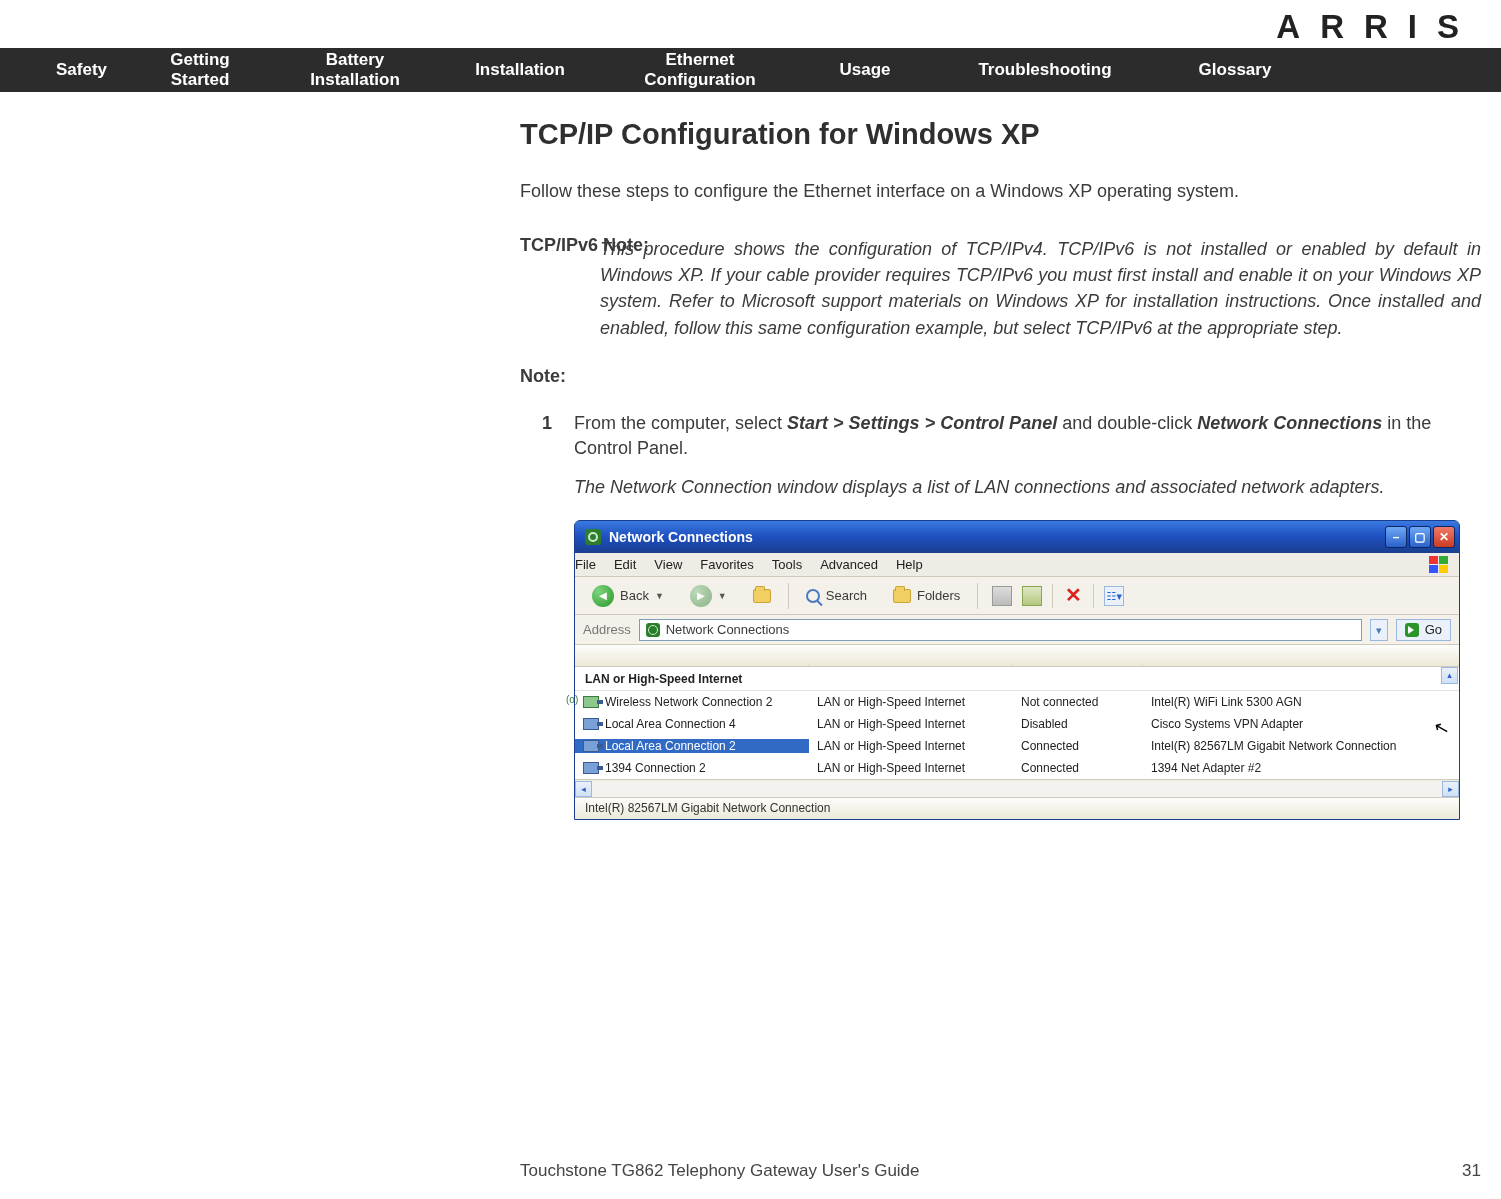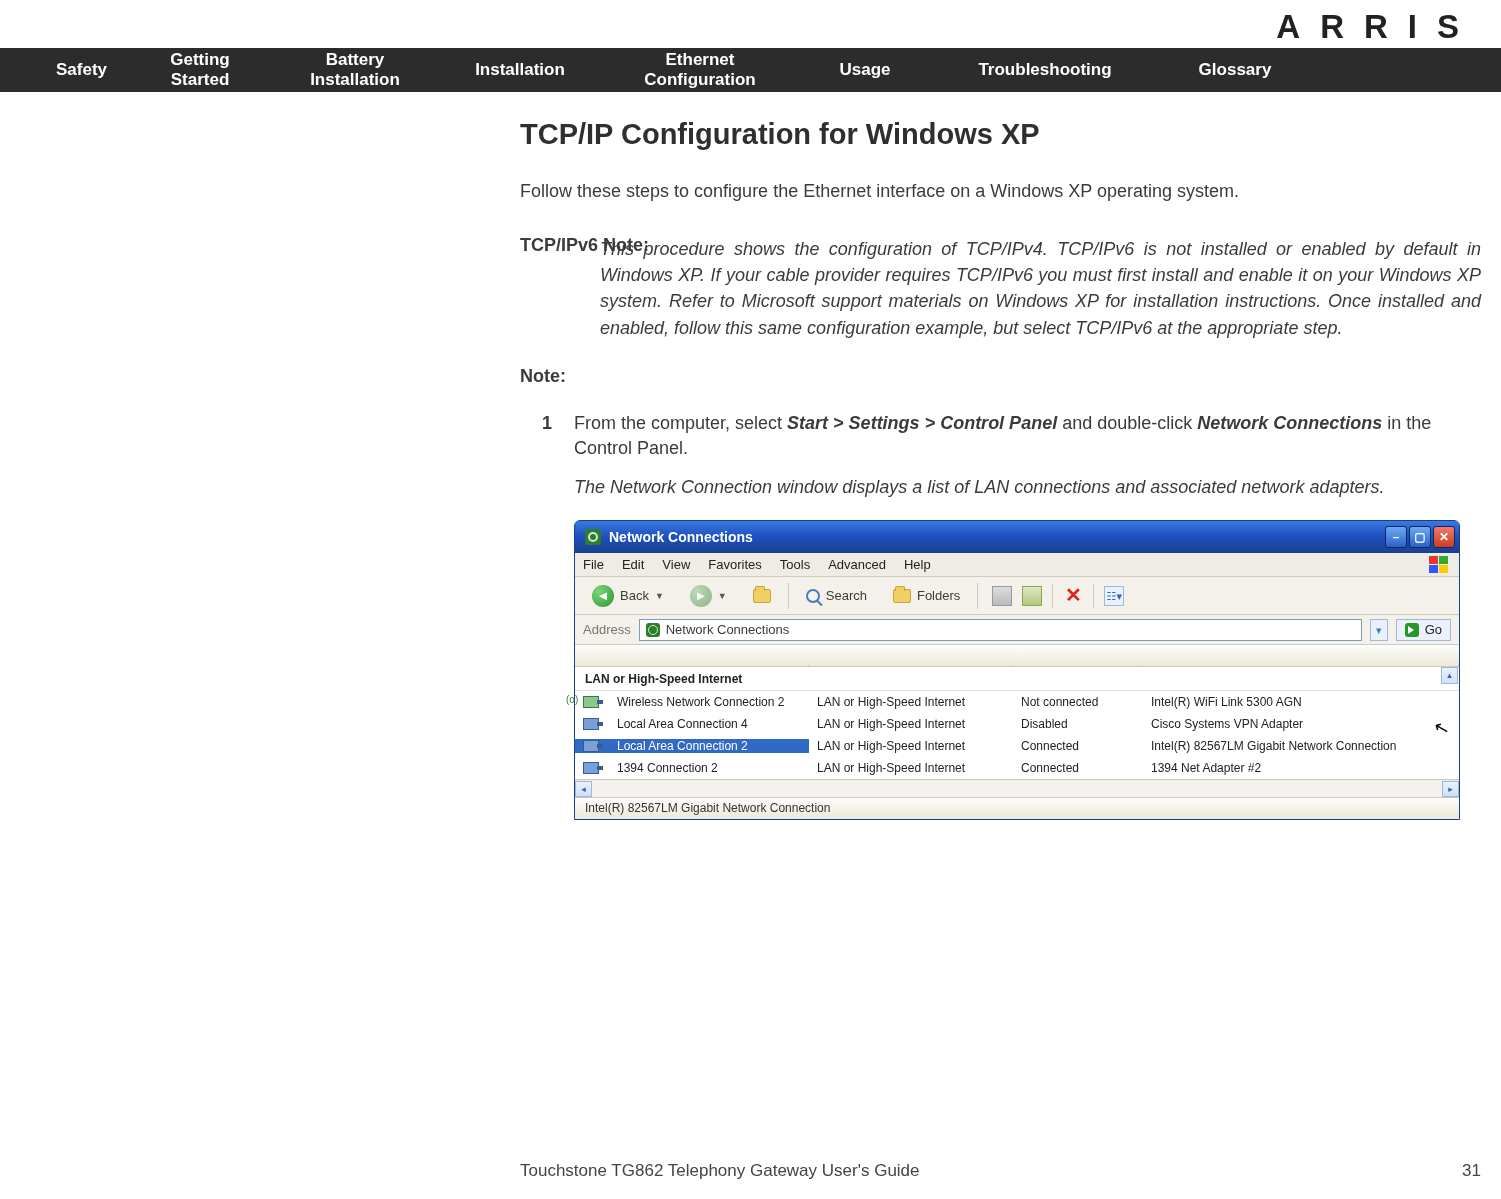--- a/index.html
+++ b/index.html
@@ -133,21 +133,21 @@
   .xp-win-btn {
     width: 22px; height: 22px; border: 1px solid #0b2766;
     background: linear-gradient(to bottom,#6fa9f4,#2a62c9);
     border-radius: 3px; color: #fff; font-size: 12px; font-weight: bold;
     display:flex; align-items:center; justify-content:center;
   }
   .xp-win-btn.close { background: linear-gradient(to bottom,#f07a6a,#cc3b24); }
   .xp-menubar {
     height: 24px; background: #efece5; border-bottom: 1px solid #cfcabb;
     display: flex; align-items: center; font-size: 13px; color: #222;
-    padding-left: 8px; gap: 18px;
+    gap: 18px;
   }
   .xp-menubar .flag {
     margin-left: auto; margin-right: 8px; width: 22px; height: 18px;
     position: relative;
   }
   .xp-menubar .flag .q { position:absolute; width:9px; height:8px; }
   .xp-menubar .flag .r { background:#e33; top:0; left:0; }
   .xp-menubar .flag .g { background:#3a3; top:0; left:10px; }
   .xp-menubar .flag .b { background:#35f; top:9px; left:0; }
   .xp-menubar .flag .y { background:#fc0; top:9px; left:10px; }
@@ -220,21 +220,21 @@
   }
   .xp-group {
     height:24px; display:flex; align-items:center; padding-left:10px;
     font-weight:bold; background:#fff; border-bottom:1px solid #e2e2e2;
   }
   .xp-row {
     height:22px; display:flex; align-items:center;
   }
   .xp-row.sel .cell.name-cell { background:#316ac5; color:#ffffff; }
   .xp-row .cell { padding: 0 8px; }
-  .xp-row .name-cell { width:234px; display:flex; align-items:center; gap:18px; }
+  .xp-row .name-cell { width:234px; display:flex; align-items:center; gap:6px; }
   .xp-row .type-cell { width:204px; }
   .xp-row .status-cell { width:130px; }
   .xp-row .dev-cell { flex:1; }
   .nic-icon { width:16px; height:12px; background:#7aa0d8; border:1px solid #3a5a93; position:relative; }
   .nic-icon::after{ content:""; position:absolute; right:-5px; top:3px; width:6px; height:4px; background:#3a5a93; }
   .nic-icon.wifi { background:#8cc78c; border-color:#3a7a3a; }
   .nic-icon.wifi::before{ content:"(o)"; position:absolute; left:-18px; top:-3px; font-size:10px; color:#3a7a3a; }
   .cursor {
     position:absolute; right:10px; bottom:40px; font-size:18px; color:#000;
     transform: rotate(-15deg);

